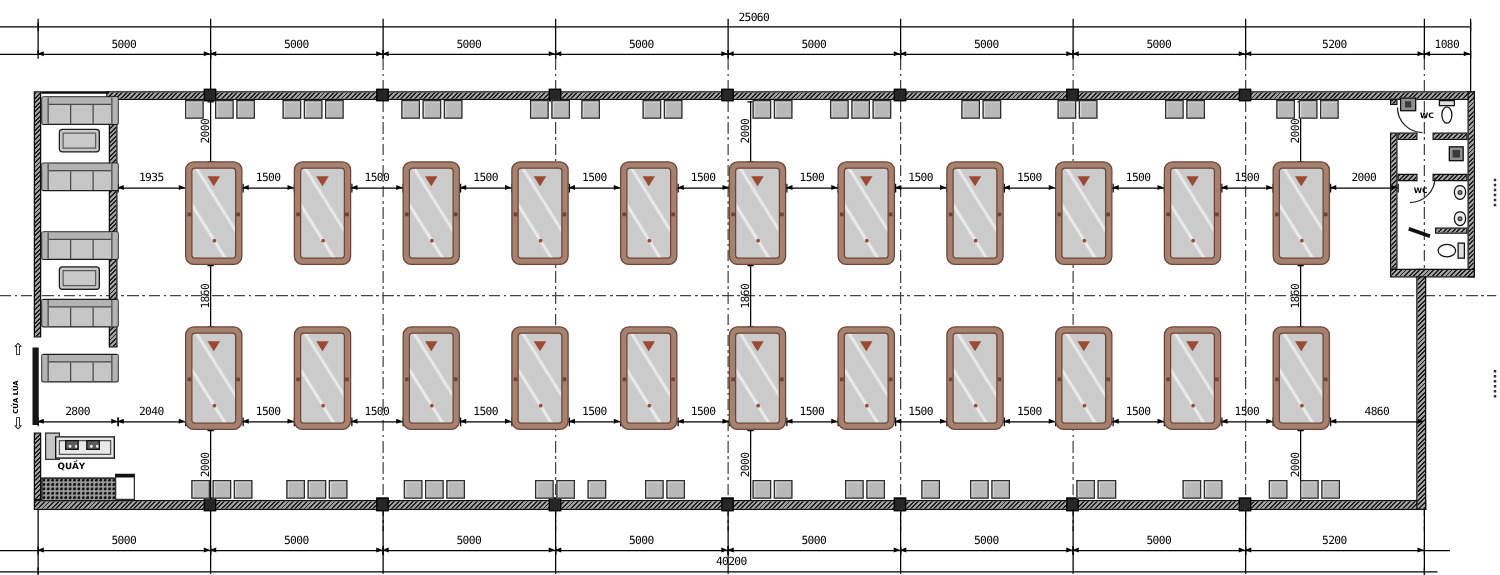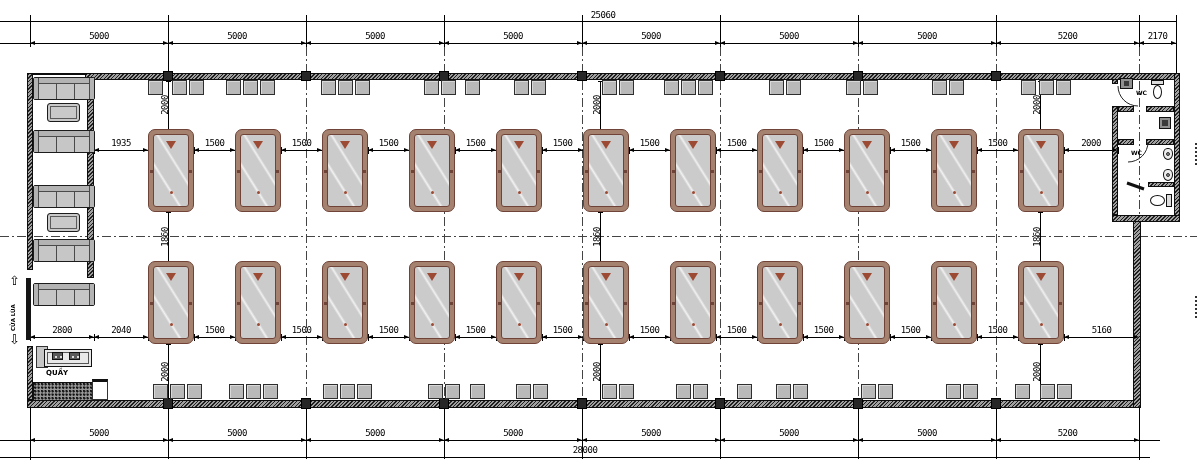--- a/index.html
+++ b/index.html
@@ -34,21 +34,21 @@
 .ssep{position:absolute;top:6px;bottom:0;width:1px;background:#4a4a4a}
 .ctbl{z-index:4;border:1px solid #1c1c1c;border-radius:3px;background:#c9c9c9;box-shadow:inset 0 0 0 2px #c9c9c9,inset 0 0 0 3px #5a5a5a}
 .mat{z-index:3;background:radial-gradient(circle at 1.2px 1.2px,#101010 33%,transparent 40%) 0 0/3.5px 3.5px,#9a9a9a;border:1px solid #111}
 .fix{z-index:5}
 </style>
 </head>
 <body>
 
 <div id="plan">
   <div class="abs dim t-center" style="left:575px;top:10px;width:56px">25060</div>
-  <div class="abs dim t-center" style="left:557px;top:445px;width:56px">28000</div>
+  <div class="abs dim t-center" style="left:557px;top:445px;width:56px">40200</div>
   <div class="abs lbl" style="left:46px;top:370px;font-size:7px">QUẦY</div>
   <div class="abs lbl vtxt" style="left:11px;top:293px;height:38px;font-size:5.5px">CỬA LÙA</div>
   <div class="abs lbl" style="left:1136px;top:90px;font-size:6px">WC</div>
   <div class="abs lbl" style="left:1131px;top:150px;font-size:6px">WC</div>
   <div class="abs" style="left:9px;top:274px;font-size:13px;line-height:1;z-index:7">⇧</div>
   <div class="abs" style="left:9px;top:333px;font-size:13px;line-height:1;z-index:7">⇩</div>
   <svg class="abs" style="left:1112px;top:79px;z-index:6" width="68" height="145" viewBox="0 0 68 145">
     <path d="M6 7 A20 20 0 0 0 26 27" fill="none" stroke="#222" stroke-width="1"></path>
     <path d="M36 63 A20 20 0 0 1 16 83" fill="none" stroke="#222" stroke-width="1"></path>
     <path d="M15 104 L32 110" fill="none" stroke="#111" stroke-width="3"></path>
@@ -284,21 +284,21 @@
     <div class="abs dim t-center" style="left: 910px; top: 31px; width: 34px; height: 10px;">5000</div>
     <div class="abs tick" style="left: 996px; top: 40px; width: 1px; height: 7px;"></div>
     <div class="abs tick" style="left: 1139px; top: 40px; width: 1px; height: 7px;"></div>
     <div class="abs arl" style="left: 996px; top: 41px;"></div>
     <div class="abs arr" style="left: 1134px; top: 41px;"></div>
     <div class="abs dim t-center" style="left: 1050.5px; top: 31px; width: 34px; height: 10px;">5200</div>
     <div class="abs tick" style="left: 1139px; top: 40px; width: 1px; height: 7px;"></div>
     <div class="abs tick" style="left: 1176px; top: 40px; width: 1px; height: 7px;"></div>
     <div class="abs arl" style="left: 1139px; top: 41px;"></div>
     <div class="abs arr" style="left: 1171px; top: 41px;"></div>
-    <div class="abs dim t-center" style="left: 1140.5px; top: 31px; width: 34px; height: 10px;">2170</div>
+    <div class="abs dim t-center" style="left: 1140.5px; top: 31px; width: 34px; height: 10px;">1080</div>
     <div class="abs dimline" style="left: 0px; top: 440px; width: 1160px; height: 1px;"></div>
     <div class="abs tick" style="left: 30px; top: 437px; width: 1px; height: 7px;"></div>
     <div class="abs tick" style="left: 168px; top: 437px; width: 1px; height: 7px;"></div>
     <div class="abs arl" style="left: 30px; top: 438px;"></div>
     <div class="abs arr" style="left: 163px; top: 438px;"></div>
     <div class="abs dim t-center" style="left: 82px; top: 428px; width: 34px; height: 10px;">5000</div>
     <div class="abs tick" style="left: 168px; top: 437px; width: 1px; height: 7px;"></div>
     <div class="abs tick" style="left: 306px; top: 437px; width: 1px; height: 7px;"></div>
     <div class="abs arl" style="left: 168px; top: 438px;"></div>
     <div class="abs arr" style="left: 301px; top: 438px;"></div>
@@ -452,21 +452,21 @@
     <div class="abs dim t-center" style="left: 893.5px; top: 325px; width: 34px; height: 10px;">1500</div>
     <div class="abs tick" style="left: 977px; top: 334px; width: 1px; height: 7px;"></div>
     <div class="abs tick" style="left: 1018px; top: 334px; width: 1px; height: 7px;"></div>
     <div class="abs arl" style="left: 977px; top: 335px;"></div>
     <div class="abs arr" style="left: 1013px; top: 335px;"></div>
     <div class="abs dim t-center" style="left: 980.5px; top: 325px; width: 34px; height: 10px;">1500</div>
     <div class="abs tick" style="left: 1064px; top: 334px; width: 1px; height: 7px;"></div>
     <div class="abs tick" style="left: 1139px; top: 334px; width: 1px; height: 7px;"></div>
     <div class="abs arl" style="left: 1064px; top: 335px;"></div>
     <div class="abs arr" style="left: 1134px; top: 335px;"></div>
-    <div class="abs dim t-center" style="left: 1084.5px; top: 325px; width: 34px; height: 10px;">5160</div>
+    <div class="abs dim t-center" style="left: 1084.5px; top: 325px; width: 34px; height: 10px;">4860</div>
     <div class="abs dimline" style="left: 0px; top: 21px; width: 1176px; height: 1px;"></div>
     <div class="abs tick" style="left: 30px; top: 18px; width: 1px; height: 7px;"></div>
     <div class="abs tick" style="left: 1176px; top: 18px; width: 1px; height: 7px;"></div>
     <div class="abs dimline" style="left: 0px; top: 457px; width: 1150px; height: 1px;"></div>
     <div class="abs tick" style="left: 30px; top: 454px; width: 1px; height: 6px;"></div>
     <div class="abs tick" style="left: 1139px; top: 454px; width: 1px; height: 6px;"></div>
     <div class="abs ext" style="left: 30px; top: 15px; width: 1px; height: 29px;"></div>
     <div class="abs ext" style="left: 168px; top: 15px; width: 1px; height: 29px;"></div>
     <div class="abs ext" style="left: 306px; top: 15px; width: 1px; height: 29px;"></div>
     <div class="abs ext" style="left: 444px; top: 15px; width: 1px; height: 29px;"></div>

